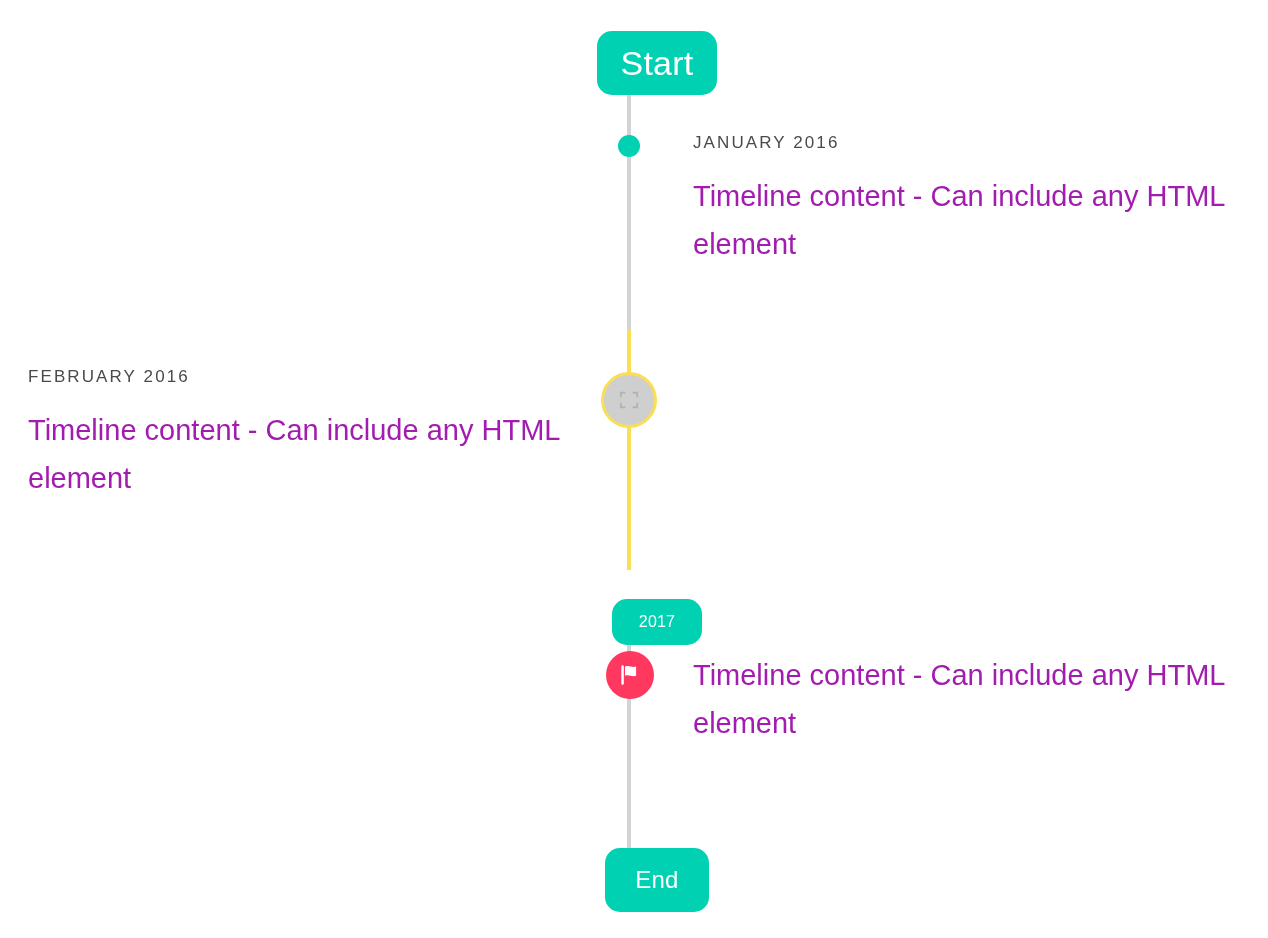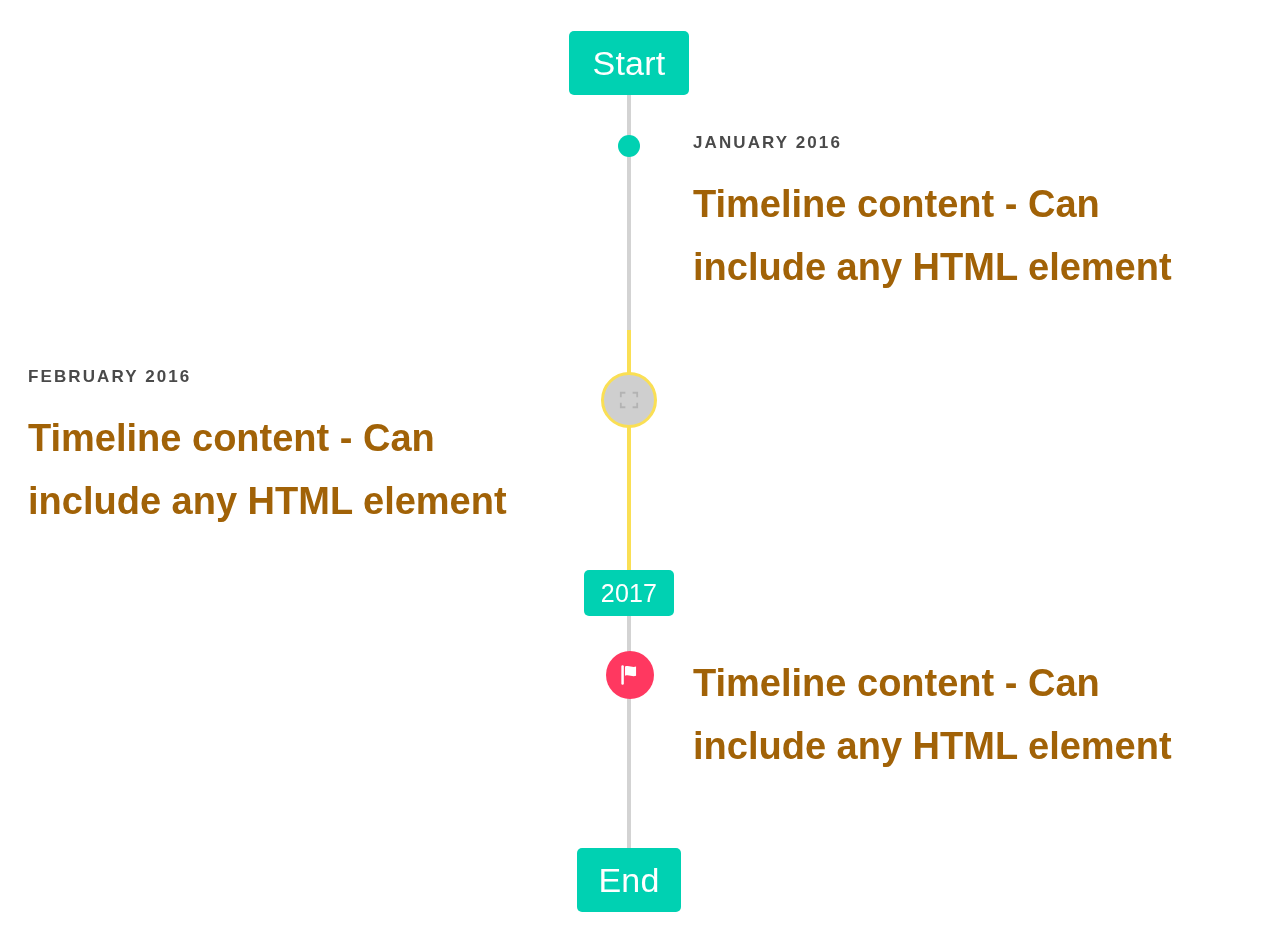--- a/index.html
+++ b/index.html
@@ -31,42 +31,43 @@
   }
   .rail-a { top: 92px;  height: 240px; }            
   .rail-b { top: 330px; height: 240px; background: #fadf54; }  
   .rail-c { top: 610px; height: 250px; }            
 
   
   .badge {
     position: absolute;
     background: #00d1b2;
     color: #ffffff;
-    border-radius: 5px;
+    border-radius: 15px;
     display: flex;
     align-items: center;
     justify-content: center;
     font-weight: 400;
     letter-spacing: 0.2px;
     user-select: none;
+    margin-left: 28px;
   }
   .badge-start {
     left: 569px; top: 31px;
     width: 120px; height: 64px;
     font-size: 34px;
   }
   .badge-mid {
-    left: 584px; top: 570px;
+    left: 584px; top: 599px;
     width: 90px; height: 46px;
-    font-size: 25px;
+    font-size: 16px;
   }
   .badge-end {
     left: 577px; top: 848px;
     width: 104px; height: 64px;
-    font-size: 34px;
+    font-size: 24px;
   }
 
   
   .marker {
     position: absolute;
     border-radius: 50%;
     display: flex;
     align-items: center;
     justify-content: center;
   }
@@ -92,32 +93,32 @@
   }
   .flag-icon { width: 26px; height: 26px; }
 
   
   .entry { position: absolute; }
   .entry-right { left: 693px; width: 540px; text-align: left; }
   .entry-left  { left: 28px;  width: 538px; text-align: left; }
 
   .entry-heading {
     font-size: 17px;
-    font-weight: bold;
+    font-weight: normal;
     letter-spacing: 2.1px;
     color: #4a4a4a;
     margin: 0 0 22px 0;
     text-transform: uppercase;
     line-height: 1;
   }
   .entry-body {
-    font-size: 38px;
+    font-size: 29px;
     line-height: 1.65;
-    color: #a16207;
-    font-weight: 700;
+    color: #a21caf;
+    font-weight: 400;
     margin: 0;
   }
 
   .e-january  { top: 134px; }
   .e-february { top: 368px; }
   .e-march    { top: 652px; }
 </style>
 </head>
 <body>
 

